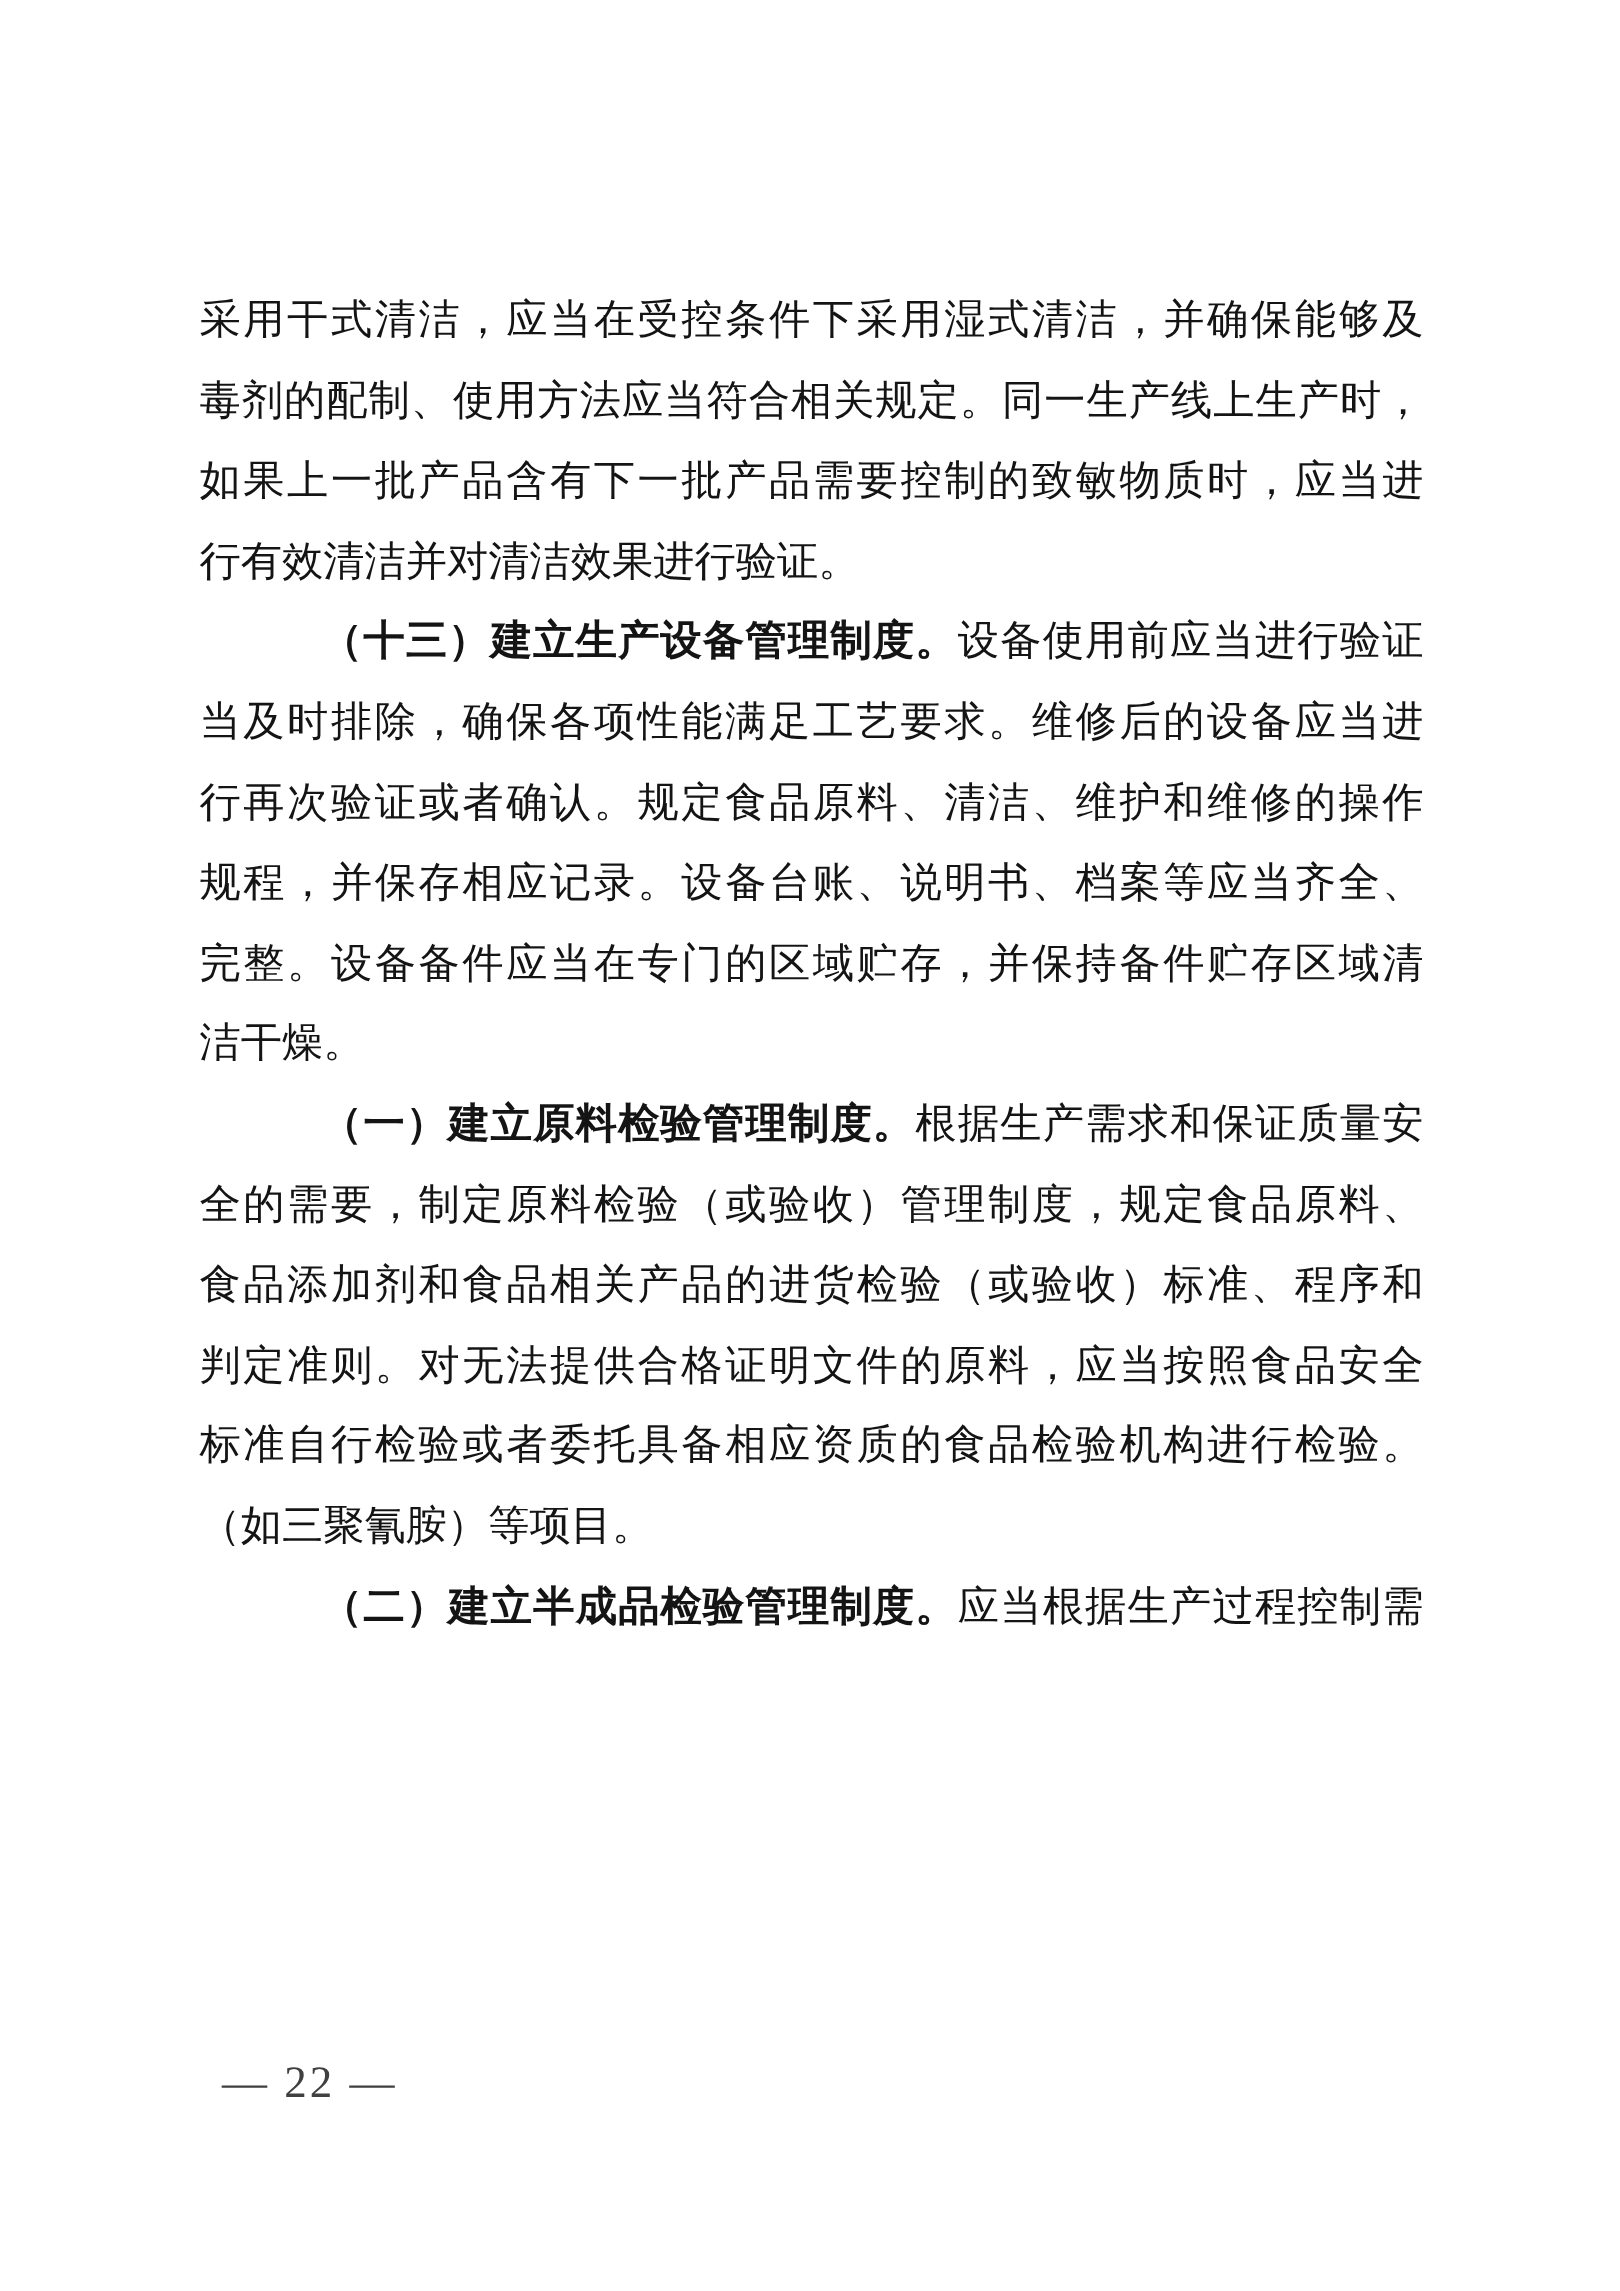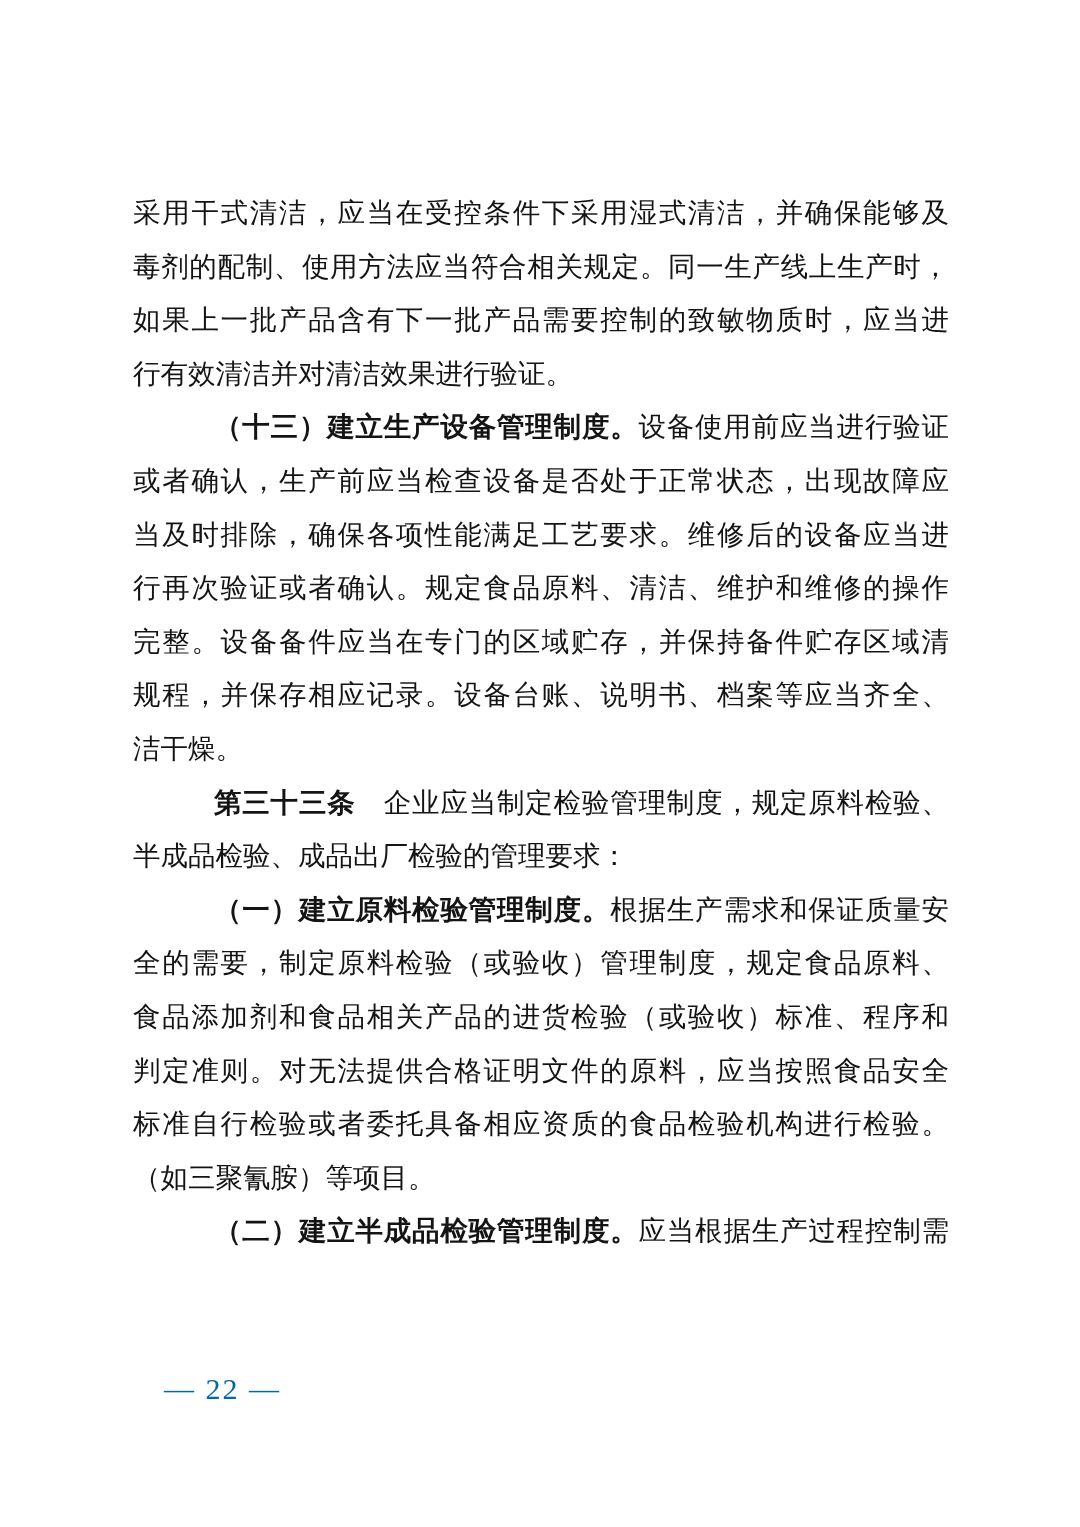--- a/index.html
+++ b/index.html
@@ -42,51 +42,46 @@
   .seg.bold {
     font-weight: 700;
     margin-left: 25px;
   }
   .seg.heiti {
     font-family: "Liberation Sans", "DejaVu Sans", sans-serif;
     font-weight: 700;
   }
   .footer {
     position: absolute;
-    left: 164px;
+    left: 148px;
     top: 1372px;
     font-size: 30px;
     letter-spacing: 2px;
-    color: #0369a1;
+    color: #404040;
     font-family: "Liberation Serif", "DejaVu Serif", serif;
   }
 </style>
 </head>
 <body>
 
 <div class="page">
   <div class="body-text">
       <div>
         <div class="line stretch"><span class="seg">采用干式清洁，应当在受控条件下采用湿式清洁，并确保能够及</span></div>
         <div class="line stretch"><span class="seg">毒剂的配制、使用方法应当符合相关规定。同一生产线上生产时，</span></div>
         <div class="line stretch"><span class="seg">如果上一批产品含有下一批产品需要控制的致敏物质时，应当进</span></div>
         <div class="line nostretch"><span class="seg">行有效清洁并对清洁效果进行验证。</span></div>
       </div>
       <div>
         <div class="line stretch indent"><span class="seg bold">（十三）建立生产设备管理制度。</span><span class="seg">设备使用前应当进行验证</span></div>
-        <div class="line stretch"><span class="seg">或者确认，生产前应当检查设备是否处于正常状态，出现故障应</span></div>
         <div class="line stretch"><span class="seg">当及时排除，确保各项性能满足工艺要求。维修后的设备应当进</span></div>
         <div class="line stretch"><span class="seg">行再次验证或者确认。规定食品原料、清洁、维护和维修的操作</span></div>
+        <div class="line stretch"><span class="seg">规程，并保存相应记录。设备台账、说明书、档案等应当齐全、</span></div>
         <div class="line stretch"><span class="seg">完整。设备备件应当在专门的区域贮存，并保持备件贮存区域清</span></div>
-        <div class="line stretch"><span class="seg">规程，并保存相应记录。设备台账、说明书、档案等应当齐全、</span></div>
         <div class="line nostretch"><span class="seg">洁干燥。</span></div>
-      </div>
-      <div>
-        <div class="line stretch indent"><span class="seg bold heiti">第三十三条</span><span class="seg">　企业应当制定检验管理制度，规定原料检验、</span></div>
-        <div class="line nostretch"><span class="seg">半成品检验、成品出厂检验的管理要求：</span></div>
       </div>
       <div>
         <div class="line stretch indent"><span class="seg bold">（一）建立原料检验管理制度。</span><span class="seg">根据生产需求和保证质量安</span></div>
         <div class="line stretch"><span class="seg">全的需要，制定原料检验（或验收）管理制度，规定食品原料、</span></div>
         <div class="line stretch"><span class="seg">食品添加剂和食品相关产品的进货检验（或验收）标准、程序和</span></div>
         <div class="line stretch"><span class="seg">判定准则。对无法提供合格证明文件的原料，应当按照食品安全</span></div>
         <div class="line stretch"><span class="seg">标准自行检验或者委托具备相应资质的食品检验机构进行检验。</span></div>
         <div class="line nostretch"><span class="seg">（如三聚氰胺）等项目。</span></div>
       </div>
       <div>

